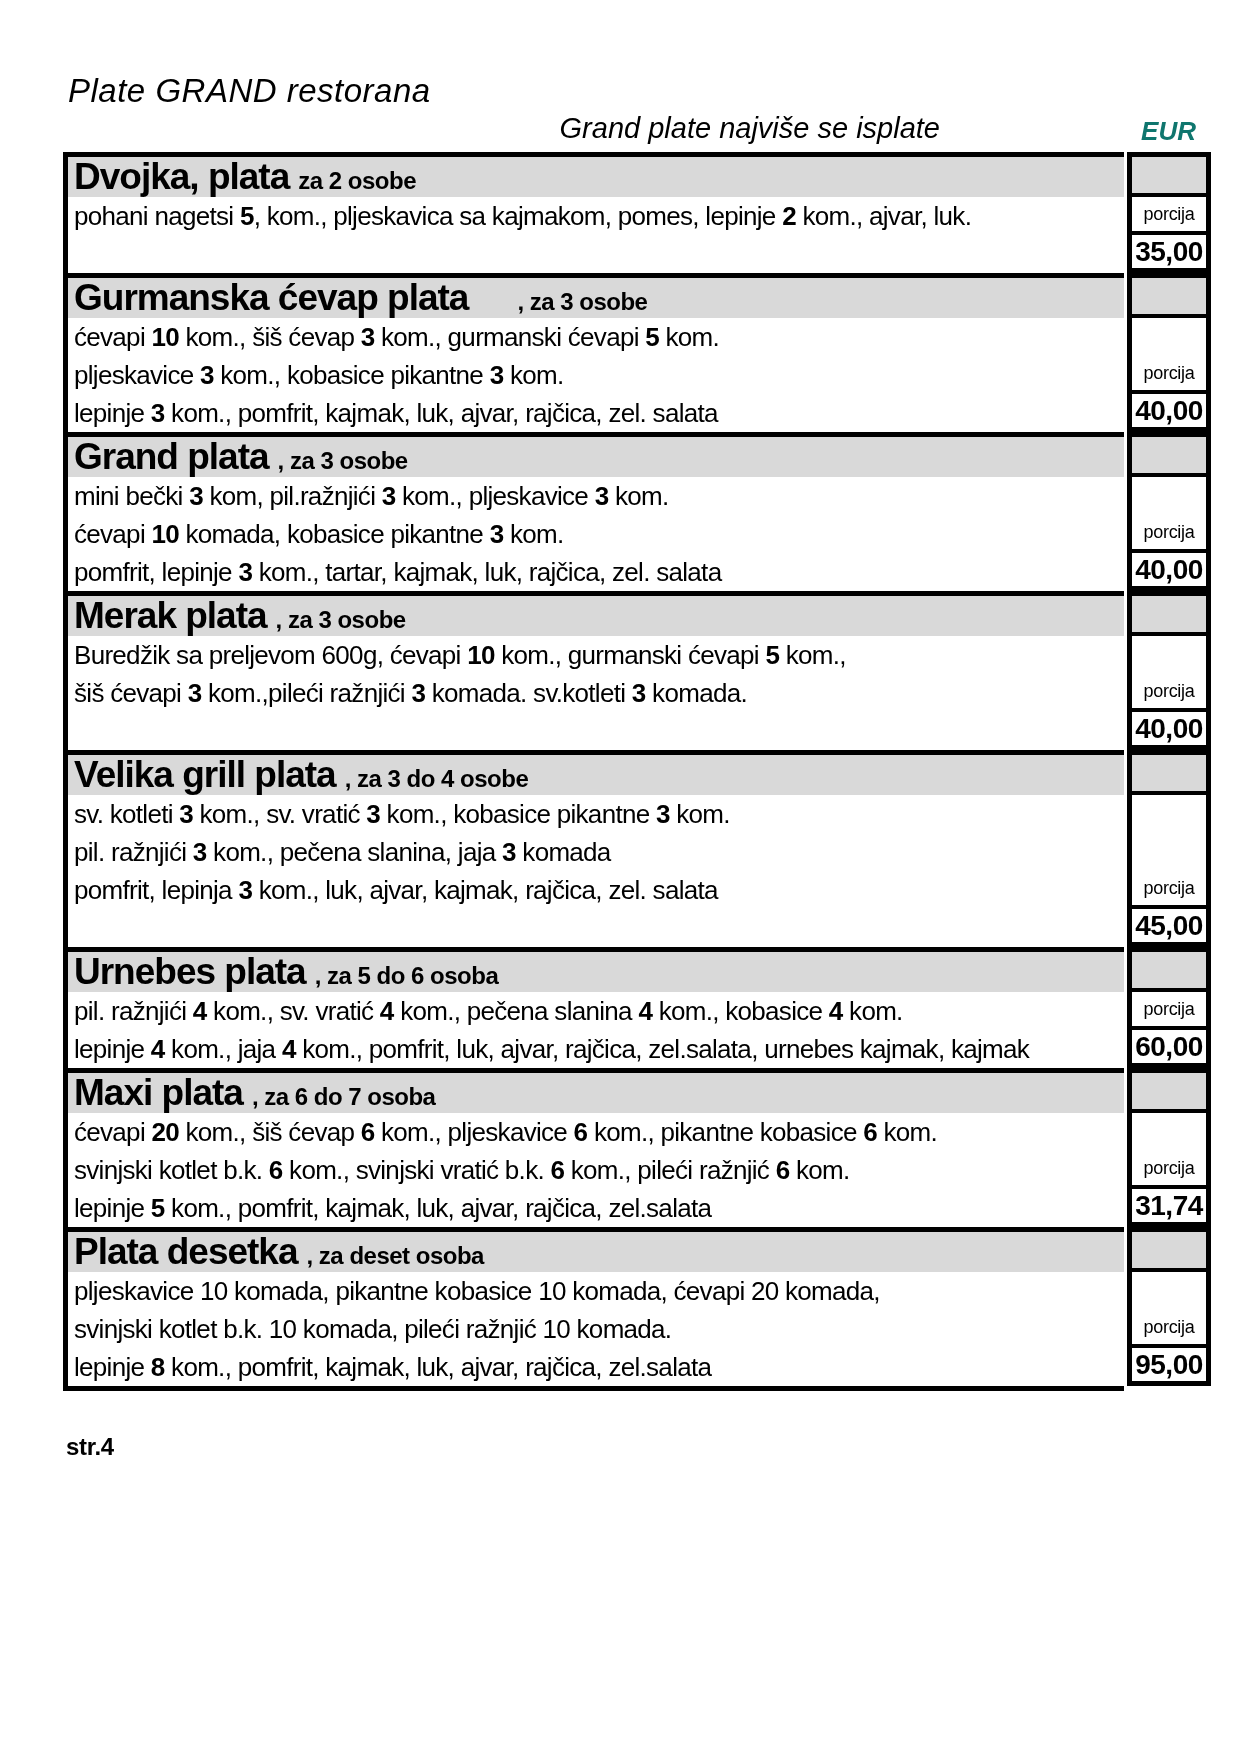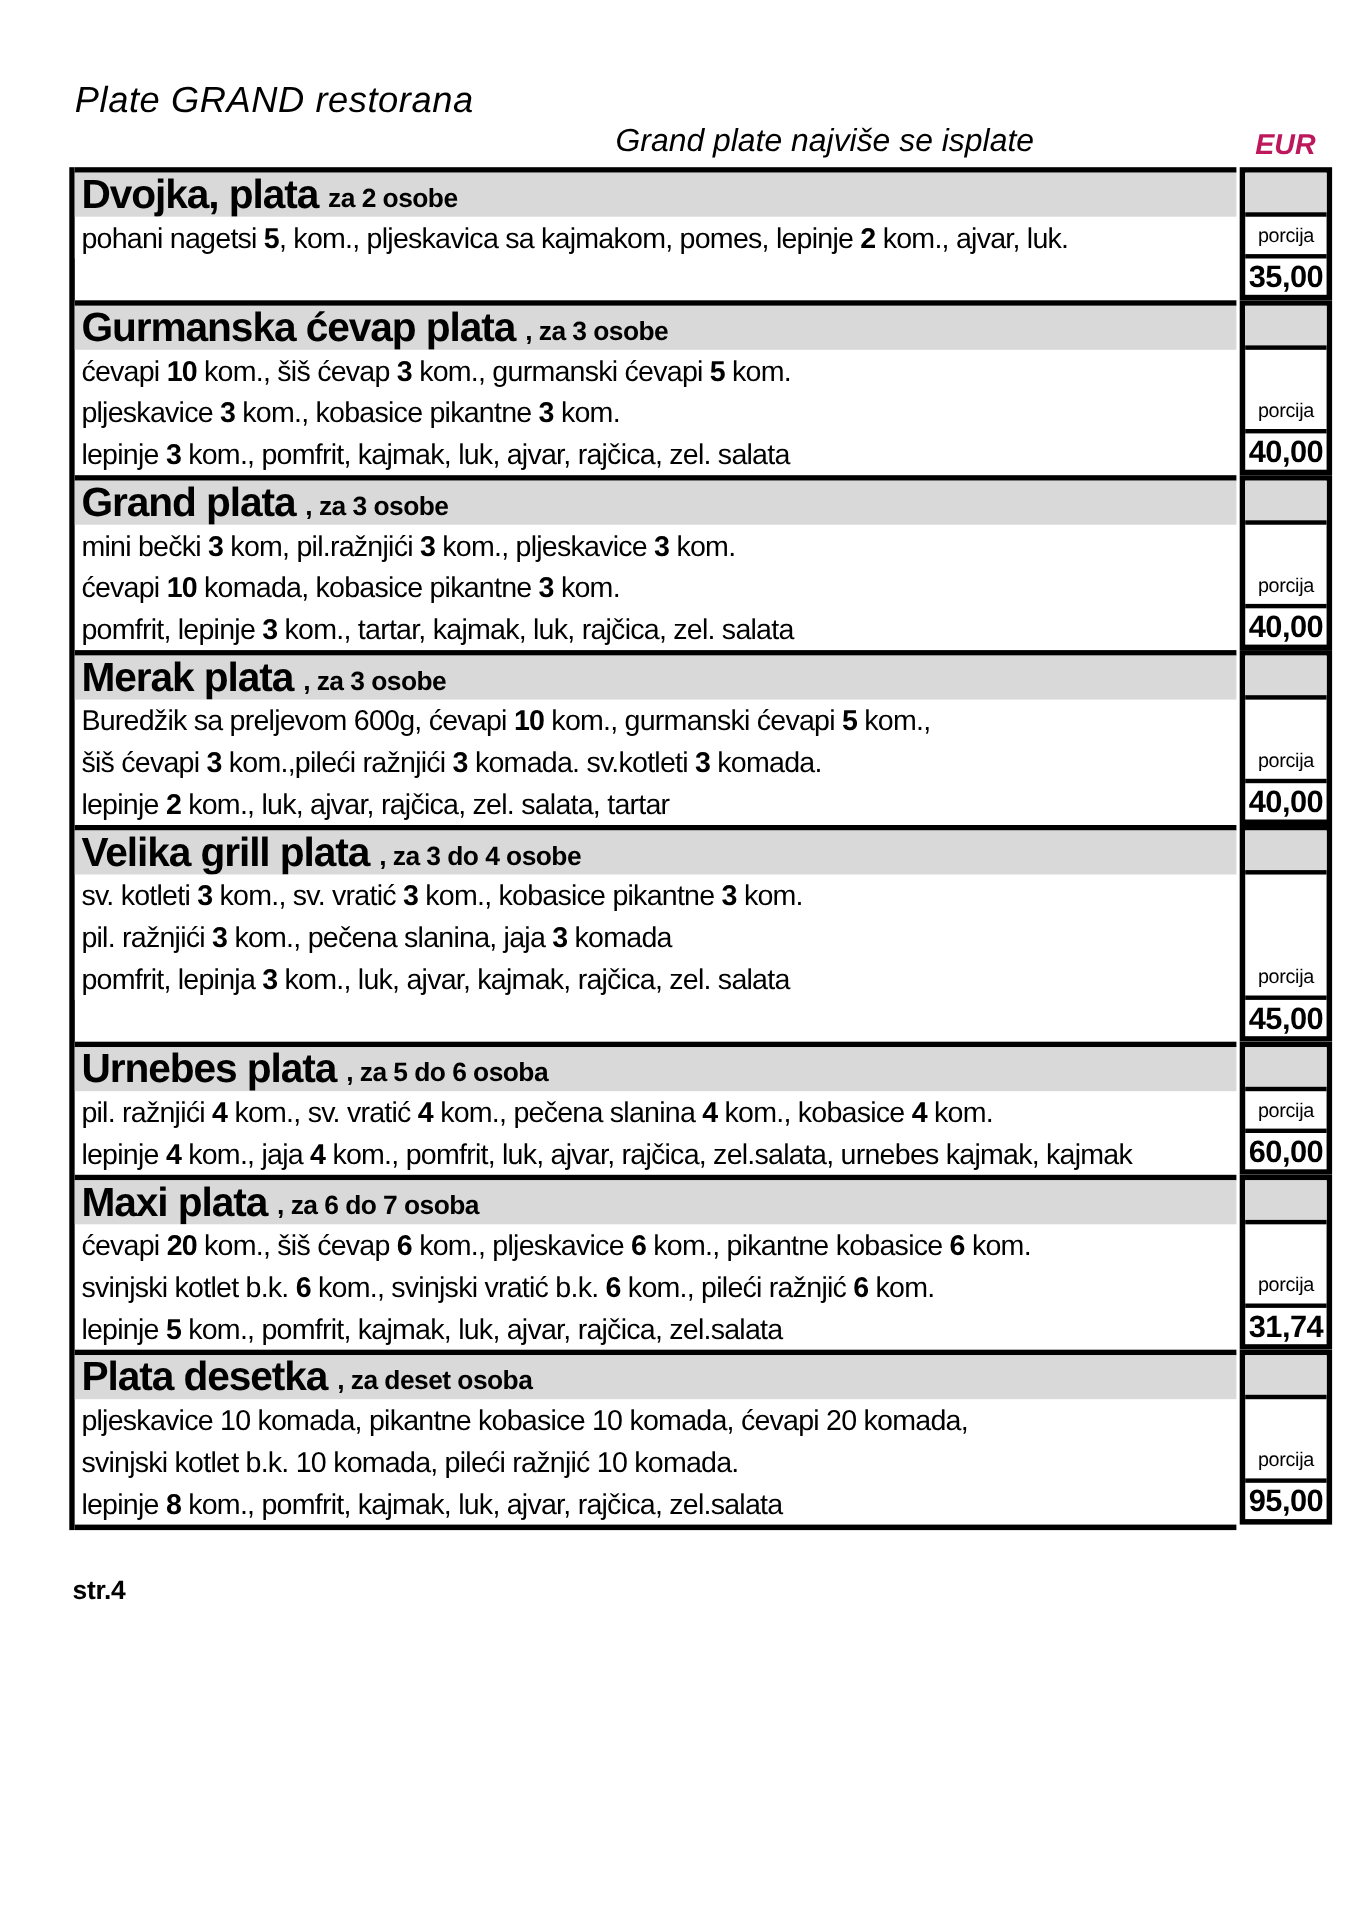--- a/index.html
+++ b/index.html
@@ -39,21 +39,21 @@
             letter-spacing:-.5px;}
 
   .footer{position:absolute;left:66px;font-size:24px;font-weight:bold;letter-spacing:-.3px;}
 </style>
 </head>
 <body>
 
 <div class="page">
   <div class="doc-title">Plate GRAND restorana</div>
   <div class="doc-subtitle">Grand plate najviše se isplate</div>
-  <div class="eur" style="color: #be185d;">EUR</div>
+  <div class="eur" style="color: #0f766e;">EUR</div>
   <div class="menu-table">
       <div class="section">
         <div class="desc">
           <div class="sec-header" style="background: rgb(217, 217, 217);">
             <span class="sec-title">Dvojka, plata</span>
             <span class="sec-serves">za 2 osobe</span>
           </div>
           <div class="line">pohani nagetsi <b>5</b>, kom., pljeskavica sa kajmakom, pomes, lepinje <b>2</b> kom., ajvar, luk.</div>
         </div>
         <div class="price-col">
@@ -61,21 +61,21 @@
             <div class="pc-gray" style="background: rgb(217, 217, 217);"></div>
             <div class="pc-white">
               <div class="pc-porcija">porcija</div>
             </div>
             <div class="pc-price">35,00</div>
           </div>
         </div>
       </div>
       <div class="section">
         <div class="desc">
-          <div class="sec-header" style="background: rgb(217, 217, 217);">
+          <div class="sec-header" style="background: rgb(217, 217, 217); gap: 40px;">
             <span class="sec-title">Gurmanska ćevap plata</span>
             <span class="sec-serves">, za 3 osobe</span>
           </div>
           <div class="line">ćevapi <b>10</b> kom., šiš ćevap <b>3</b> kom., gurmanski ćevapi <b>5</b> kom.</div>
           <div class="line">pljeskavice <b>3</b> kom., kobasice pikantne <b>3</b> kom.</div>
           <div class="line">lepinje <b>3</b> kom., pomfrit, kajmak, luk, ajvar, rajčica, zel. salata</div>
         </div>
         <div class="price-col">
           <div class="pc-box" style="height: 159px;">
             <div class="pc-gray" style="background: rgb(217, 217, 217);"></div>
@@ -107,21 +107,20 @@
         </div>
       </div>
       <div class="section">
         <div class="desc">
           <div class="sec-header" style="background: rgb(217, 217, 217);">
             <span class="sec-title">Merak plata</span>
             <span class="sec-serves">, za 3 osobe</span>
           </div>
           <div class="line">Buredžik sa preljevom 600g, ćevapi <b>10</b> kom., gurmanski ćevapi <b>5</b> kom.,</div>
           <div class="line">šiš ćevapi <b>3</b> kom.,pileći ražnjići <b>3</b> komada. sv.kotleti <b>3</b> komada.</div>
-          <div class="line">lepinje <b>2</b> kom., luk, ajvar, rajčica, zel. salata, tartar</div>
         </div>
         <div class="price-col">
           <div class="pc-box" style="height: 159px;">
             <div class="pc-gray" style="background: rgb(217, 217, 217);"></div>
             <div class="pc-white">
               <div class="pc-porcija">porcija</div>
             </div>
             <div class="pc-price">40,00</div>
           </div>
         </div>

